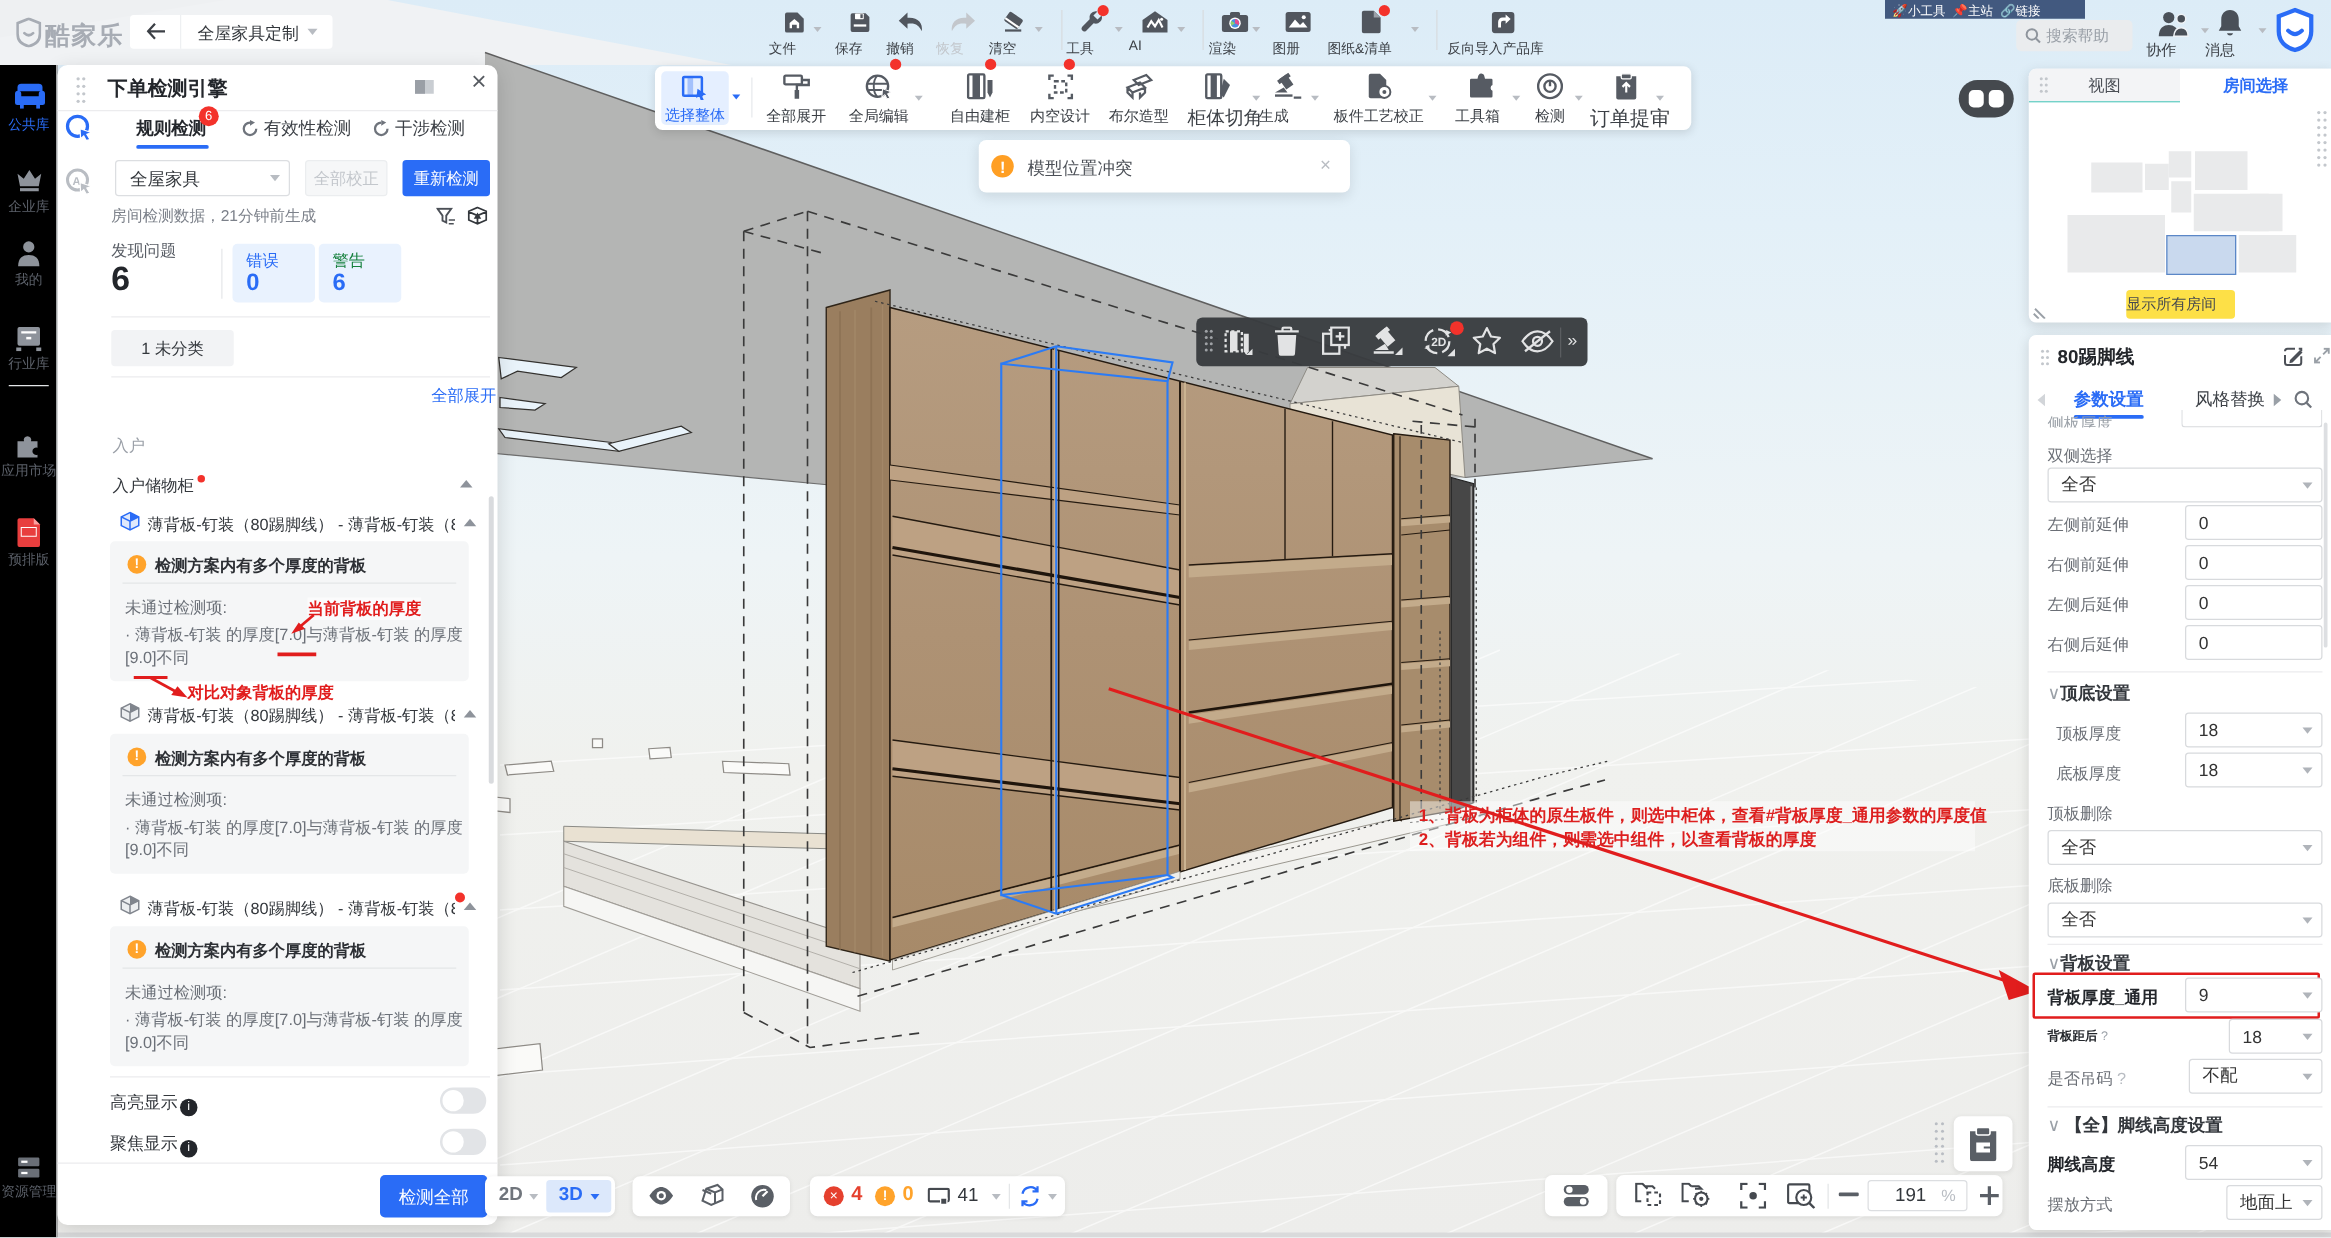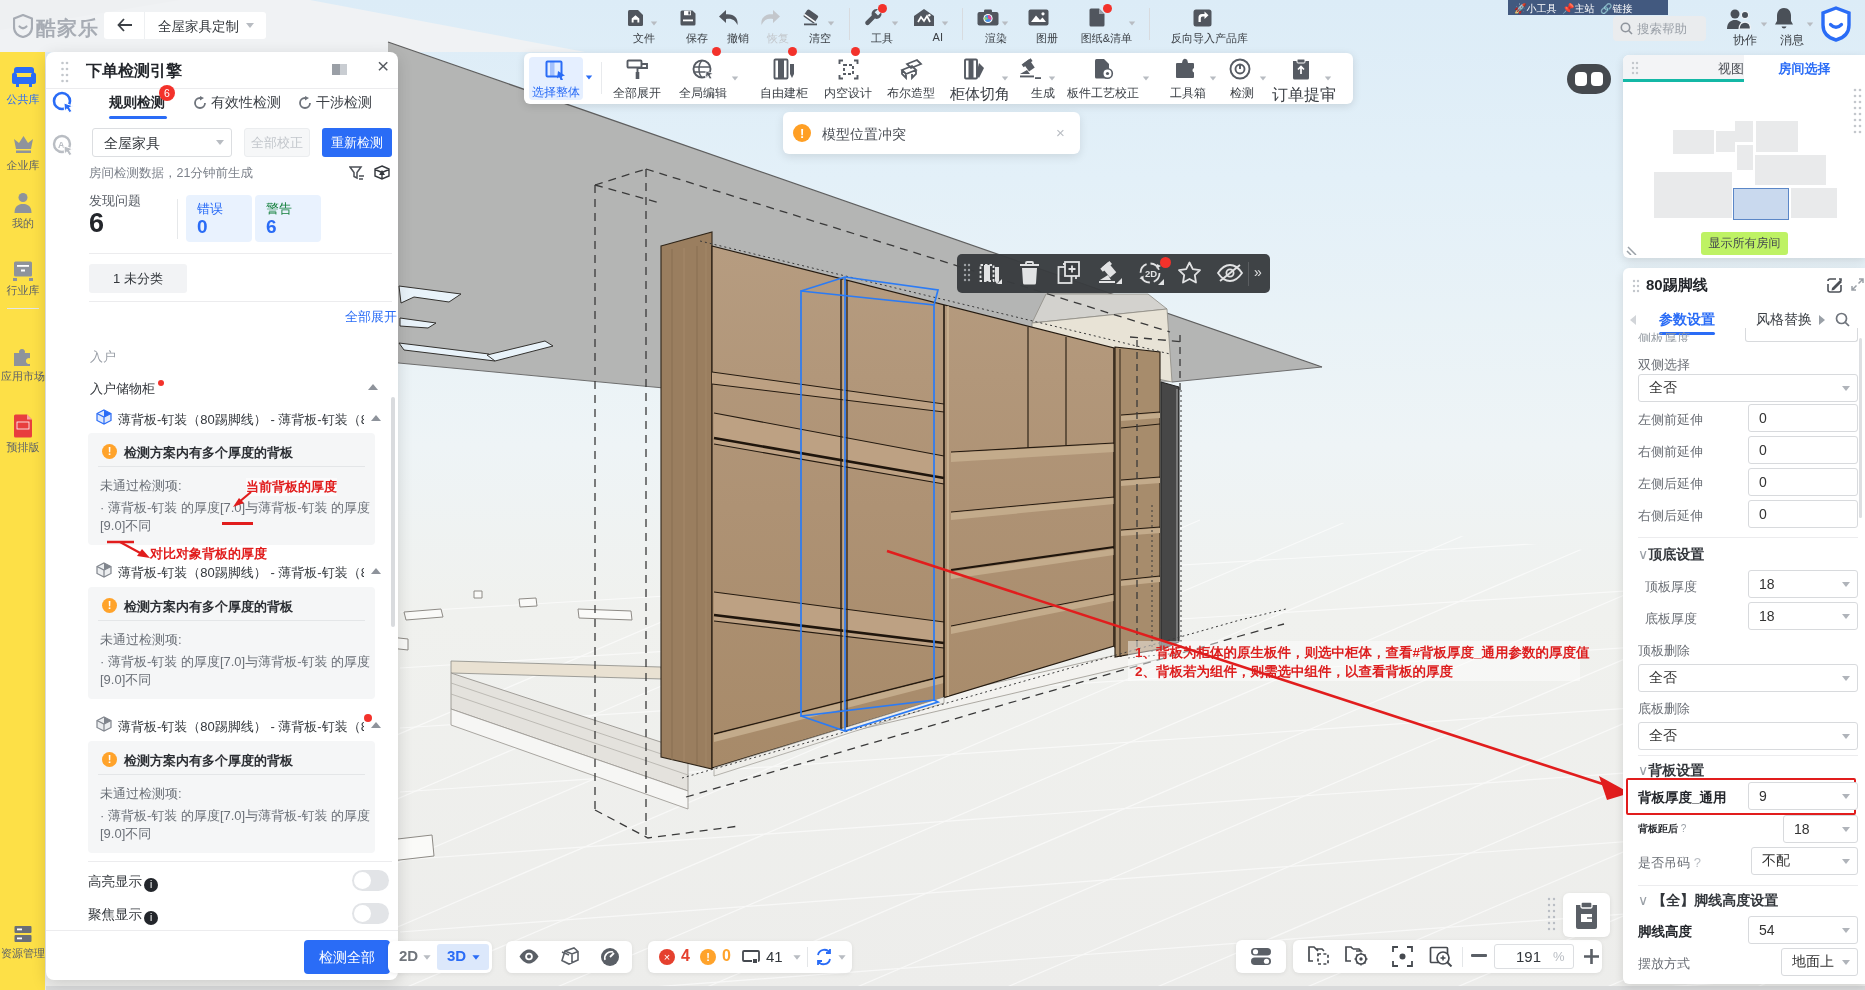--- a/index.html
+++ b/index.html
@@ -1,18 +1,18 @@
 <!DOCTYPE html>
 <html><head><meta charset="utf-8">
 <style>
 *{margin:0;padding:0;box-sizing:border-box}
 body{font-family:"Liberation Sans",sans-serif;background:#e8edf2}
 #app{position:relative;width:1865px;height:990px;overflow:hidden;background:#eef2f4}
 .ab{position:absolute}
-.lbl{font-size:11px;color:#3c4046;text-align:right;white-space:nowrap}
+.lbl{font-size:11px;color:#3c4046;text-align:left;white-space:nowrap}
 .caret{width:0;height:0;border-left:4px solid transparent;border-right:4px solid transparent;border-top:5px solid #b8bcc2}
 .wbox{background:#fff;border-radius:6px;box-shadow:0 2px 8px rgba(0,0,0,.12)}
 .reddot{position:absolute;width:9px;height:9px;border-radius:50%;background:#f3322b}
 .fld{position:absolute;height:28px;border:1px solid #d8dadd;border-radius:3px;background:#fff;font-size:14px;color:#333;display:flex;align-items:center;padding-left:10px}
 .fcar{position:absolute;right:7px;top:11px;width:0;height:0;border-left:4px solid transparent;border-right:4px solid transparent;border-top:5px solid #b0b4ba}
 .rlab{position:absolute;font-size:13px;color:#6b6f76;white-space:nowrap}
 </style></head>
 <body>
 <div id="app">
 <svg id="scene" class="ab" style="left:0;top:0" width="1865" height="990" viewBox="0 0 1865 990">
@@ -453,21 +453,21 @@
         <path d="M12.5 1.5 L15.8 8.2 L23 9.2 L17.8 14.2 L19 21.5 L12.5 18 L6 21.5 L7.2 14.2 L2 9.2 L9.2 8.2 Z" fill="none" stroke="#e2e3e4" stroke-width="1.8" stroke-linejoin="round"></path>
       </svg>
 <svg class="ab" style="left:1216px;top:263px" width="28" height="20" viewBox="0 0 28 20">
         <path d="M2 10 C6 4 11 2 14 2 C17 2 22 4 26 10 C22 16 17 18 14 18 C11 18 6 16 2 10 Z" fill="none" stroke="#e2e3e4" stroke-width="1.8"></path>
         <circle cx="14" cy="10" r="3.6" fill="none" stroke="#e2e3e4" stroke-width="1.8"></circle>
         <line x1="4" y1="18" x2="24" y2="2" stroke="#e2e3e4" stroke-width="1.8"></line>
       </svg>
 <div class="ab" style="left:1248px;top:262px;width:1px;height:24px;background:#5a5d60"></div>
 <div class="ab" style="left:1254px;top:264px;font-size:14px;color:#dfe0e1;letter-spacing:-3px">»</div>
 
-<div class="ab" style="left:0;top:52px;width:46px;height:938px;background:#fde047;border-right:1px solid #e8eaec">
+<div class="ab" style="left:0;top:52px;width:46px;height:938px;background:#000000;border-right:1px solid #e8eaec">
   <svg class="ab" style="left:11px;top:13px" width="26" height="22" viewBox="0 0 26 22">
           <path d="M3 8 V5 a3 3 0 0 1 3-3 h14 a3 3 0 0 1 3 3 v3" fill="#2a6cf6"></path>
           <path d="M1 10 a2.5 2.5 0 0 1 5 0 V12 H20 V10 a2.5 2.5 0 0 1 5 0 V17 a2 2 0 0 1 -2 2 H3 a2 2 0 0 1 -2 -2 Z" fill="#2a6cf6"></path>
           <rect x="5" y="19" width="3" height="3" fill="#2a6cf6"></rect>
           <rect x="18" y="19" width="3" height="3" fill="#2a6cf6"></rect>
         </svg>
   <div class="ab" style="left:0;top:40px;width:46px;text-align:center;font-size:11px;color:#2a6cf6">公共库</div>
   <svg class="ab" style="left:12px;top:82px" width="23" height="20" viewBox="0 0 23 20">
           <path d="M2 5 L7 9 L11.5 2 L16 9 L21 5 L19 15 H4 Z" fill="#8e939b"></path>
           <rect x="4" y="16.5" width="15" height="2.5" fill="#8e939b"></rect>
@@ -638,21 +638,21 @@
   <div class="ab" style="left:308px;top:820px;width:17px;height:17px;background:#fff;border-radius:50%"></div>
   <div class="ab" style="left:42px;top:854px;font-size:13.5px;color:#33373c">聚焦显示<span style="display:inline-block;width:14px;height:14px;border-radius:50%;background:#23262b;color:#fff;font-size:10px;text-align:center;line-height:14px;vertical-align:-2px;margin-left:2px">i</span></div>
   <div class="ab" style="left:306px;top:851px;width:37px;height:21px;background:#e2e4e7;border-radius:11px"></div>
   <div class="ab" style="left:308px;top:853px;width:17px;height:17px;background:#fff;border-radius:50%"></div>
   <div class="ab" style="left:0px;top:878px;width:352px;height:1px;background:#ececee"></div>
   <div class="ab" style="left:258px;top:888px;width:86px;height:34px;background:#2a6cf6;border-radius:4px;font-size:14px;color:#fff;text-align:center;line-height:34px">检测全部</div>
   <div class="ab" style="left:345px;top:345px;width:4px;height:230px;background:#d9dbde;border-radius:2px"></div>
 </div>
 
 <div class="ab" style="left:1623px;top:55px;width:242px;height:203px;background:#fff;border-radius:6px 0 0 6px;box-shadow:0 3px 10px rgba(0,0,0,.12)">
-  <div class="ab" style="left:0;top:0;width:121px;height:27px;background:#f3f4f6;border-radius:6px 0 0 0;border-bottom:3px solid #14b8a6;font-size:13px;color:#4c5057;text-align:right;line-height:27px">视图</div>
+  <div class="ab" style="left:0;top:0;width:121px;height:27px;background:#f3f4f6;border-radius:6px 0 0 0;border-bottom:1px solid #14b8a6;font-size:13px;color:#4c5057;text-align:center;line-height:27px">视图</div>
   <div class="ab" style="left:121px;top:0;width:121px;height:27px;background:#fff;border-bottom:1px solid #fff;font-size:13px;color:#2a6cf6;font-weight:bold;text-align:center;line-height:27px">房间选择</div>
   <svg class="ab" style="left:8px;top:6px" width="8" height="17" viewBox="0 0 8 17">
           <g fill="#c3c7cc">
             <circle cx="2" cy="2" r="1.2"></circle>
             <circle cx="6" cy="2" r="1.2"></circle>
             <circle cx="2" cy="7" r="1.2"></circle>
             <circle cx="6" cy="7" r="1.2"></circle>
             <circle cx="2" cy="12" r="1.2"></circle>
             <circle cx="6" cy="12" r="1.2"></circle>
           </g>
@@ -660,21 +660,21 @@
   <div class="ab" style="left:50px;top:75px;width:41px;height:24px;background:#e9eaeb"></div>
   <div class="ab" style="left:93px;top:76px;width:19px;height:21px;background:#e9eaeb"></div>
   <div class="ab" style="left:112px;top:66px;width:18px;height:21px;background:#e9eaeb"></div>
   <div class="ab" style="left:133px;top:66px;width:42px;height:31px;background:#e9eaeb"></div>
   <div class="ab" style="left:114px;top:90px;width:16px;height:25px;background:#e9eaeb"></div>
   <div class="ab" style="left:132px;top:100px;width:60px;height:30px;background:#e9eaeb"></div>
   <div class="ab" style="left:31px;top:117px;width:78px;height:46px;background:#e9eaeb"></div>
   <div class="ab" style="left:177px;top:100px;width:26px;height:30px;background:#e9eaeb"></div>
   <div class="ab" style="left:110px;top:133px;width:56px;height:32px;background:#c9d9ee;border:1.5px solid #5b87c7"></div>
   <div class="ab" style="left:168px;top:133px;width:46px;height:30px;background:#e9eaeb"></div>
-  <div class="ab" style="left:78px;top:177px;width:87px;height:23px;background:#bef264;border-radius:3px;font-size:12px;color:#45494f;text-align:center;line-height:23px">显示所有房间</div>
+  <div class="ab" style="left:78px;top:177px;width:87px;height:23px;background:#fde047;border-radius:3px;font-size:12px;color:#45494f;line-height:23px">显示所有房间</div>
   <svg class="ab" style="left:3px;top:183px" width="18" height="17" viewBox="0 0 18 17">
           <path d="M2 9 L10 17 M1 13 L5 17" stroke="#9aa0a7" stroke-width="1.5"></path>
         </svg>
 </div>
 
 <div class="ab" style="left:1623px;top:268px;width:242px;height:716px;background:#fff;border-radius:6px 0 0 6px;box-shadow:0 3px 10px rgba(0,0,0,.12)">
   <svg class="ab" style="left:9px;top:11px" width="8" height="17" viewBox="0 0 8 17">
           <g fill="#c3c7cc">
             <circle cx="2" cy="2" r="1.2"></circle>
             <circle cx="6" cy="2" r="1.2"></circle>

